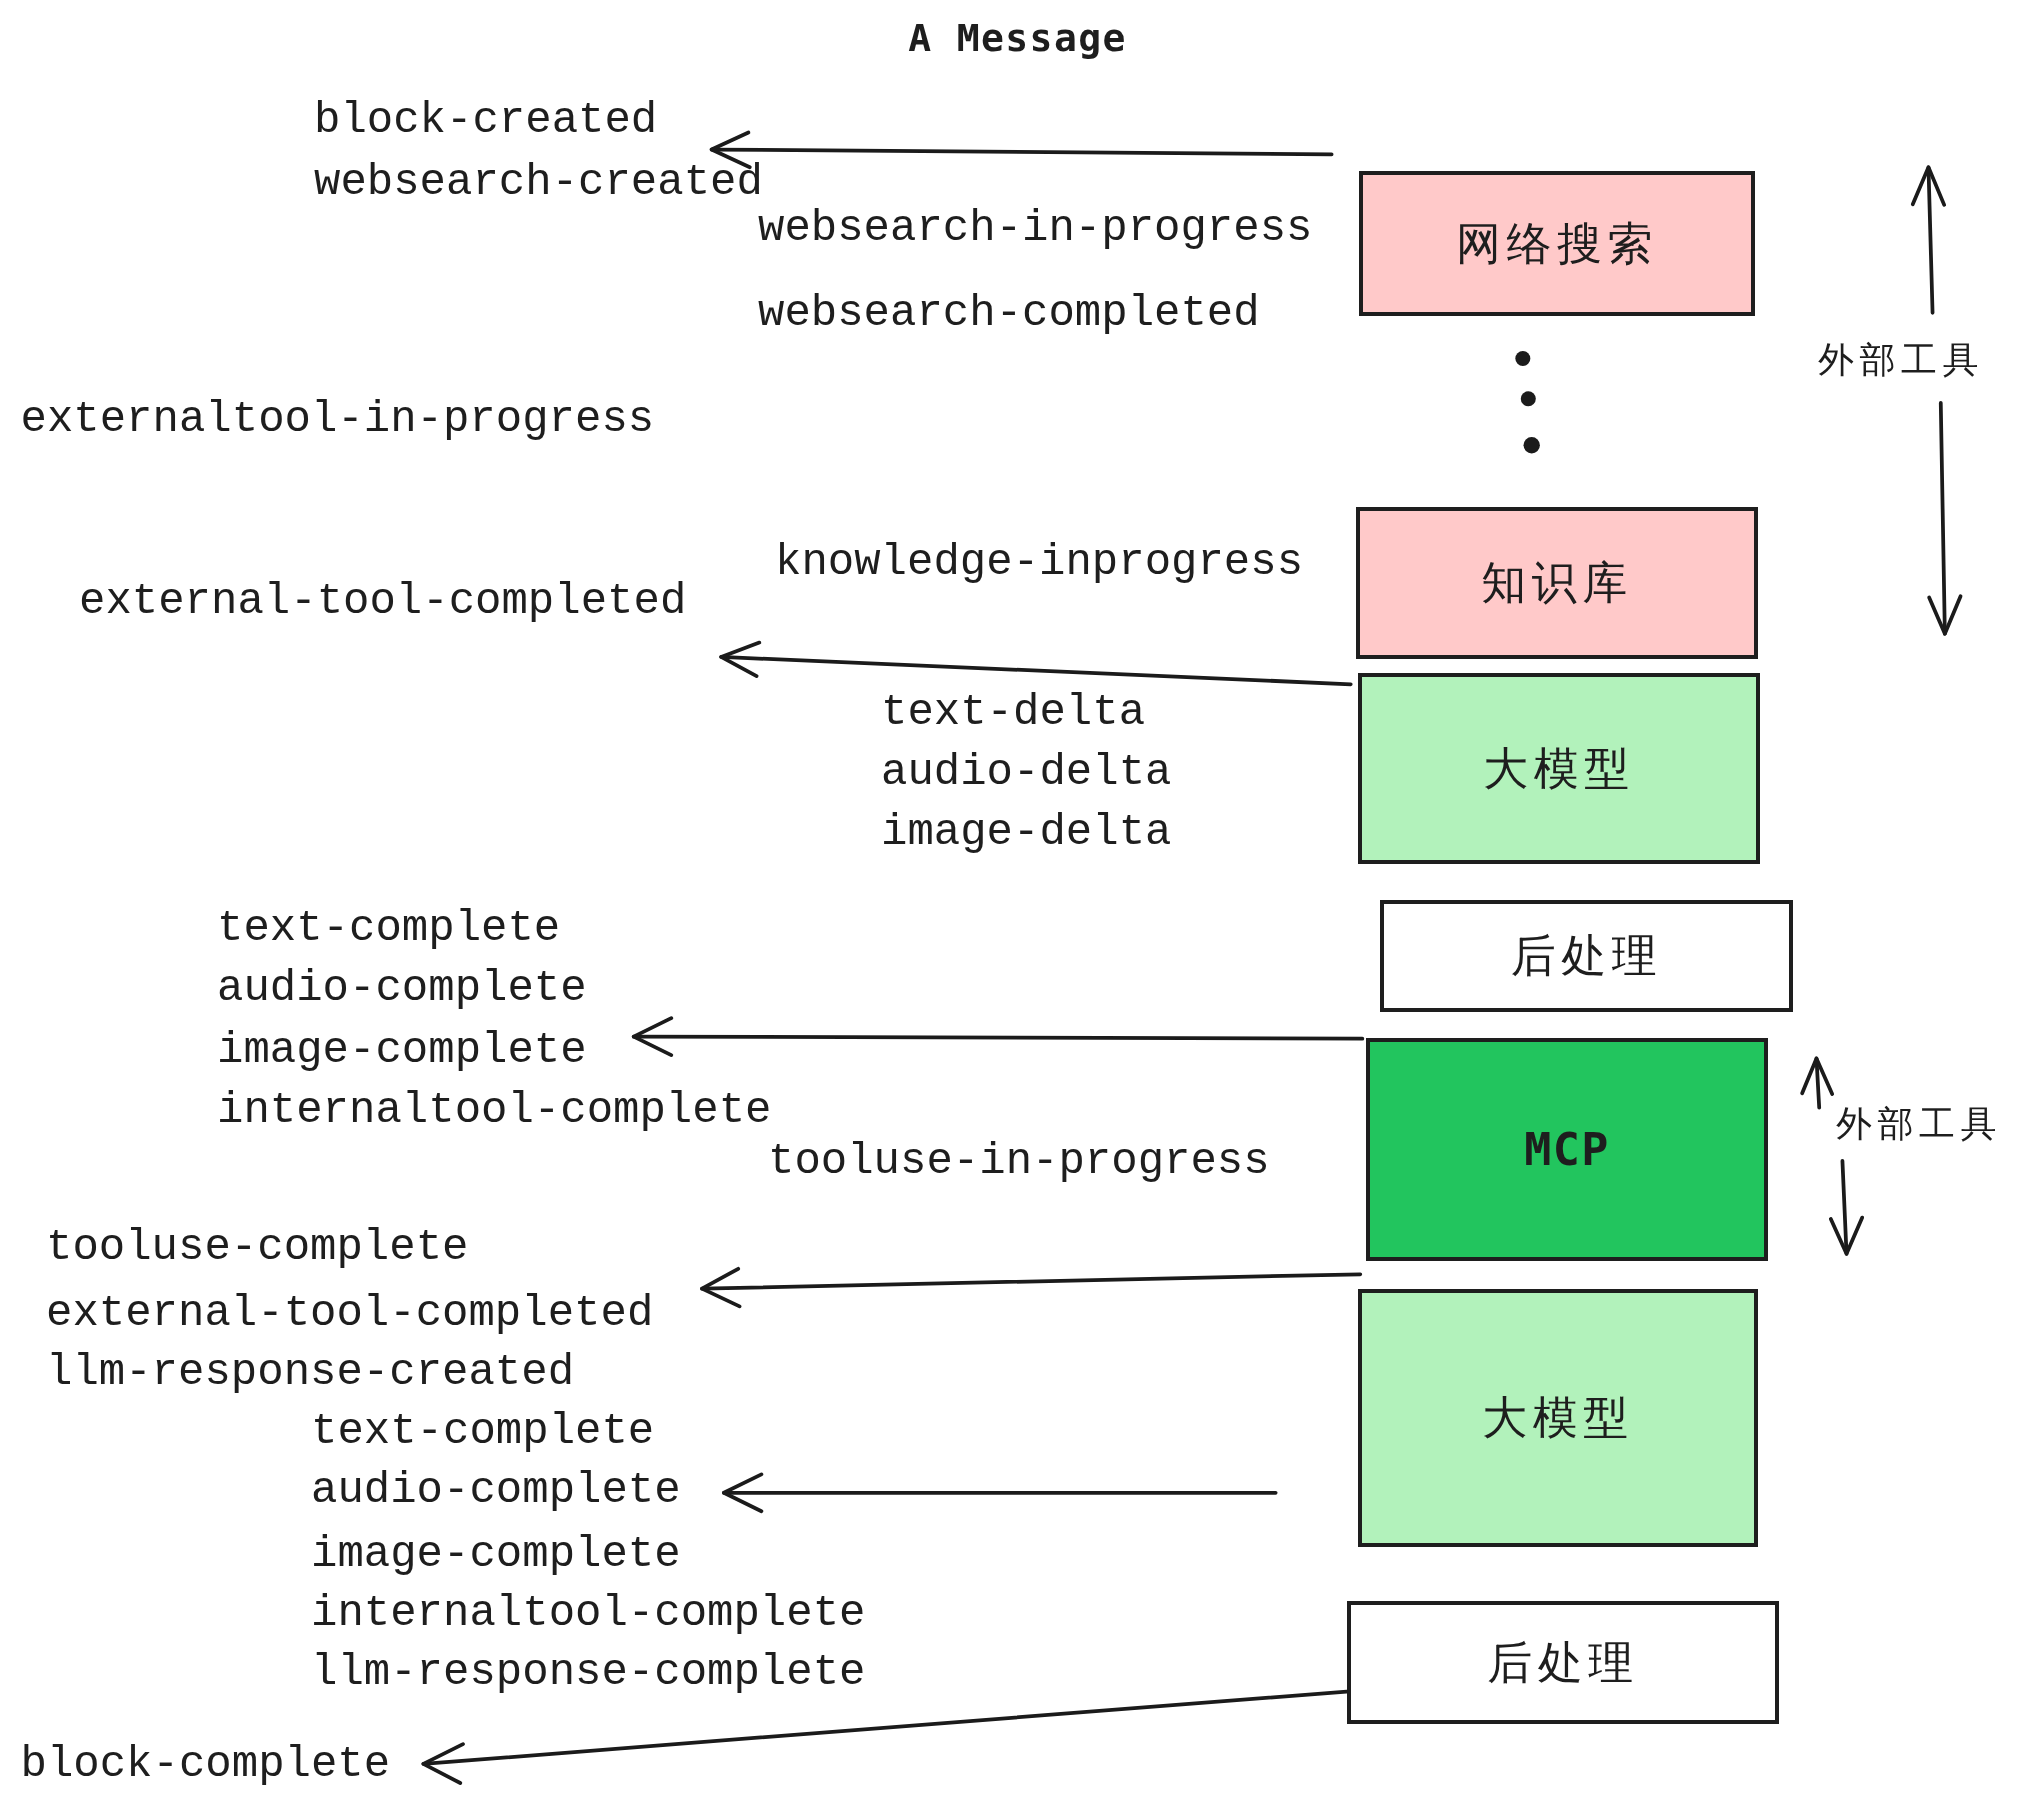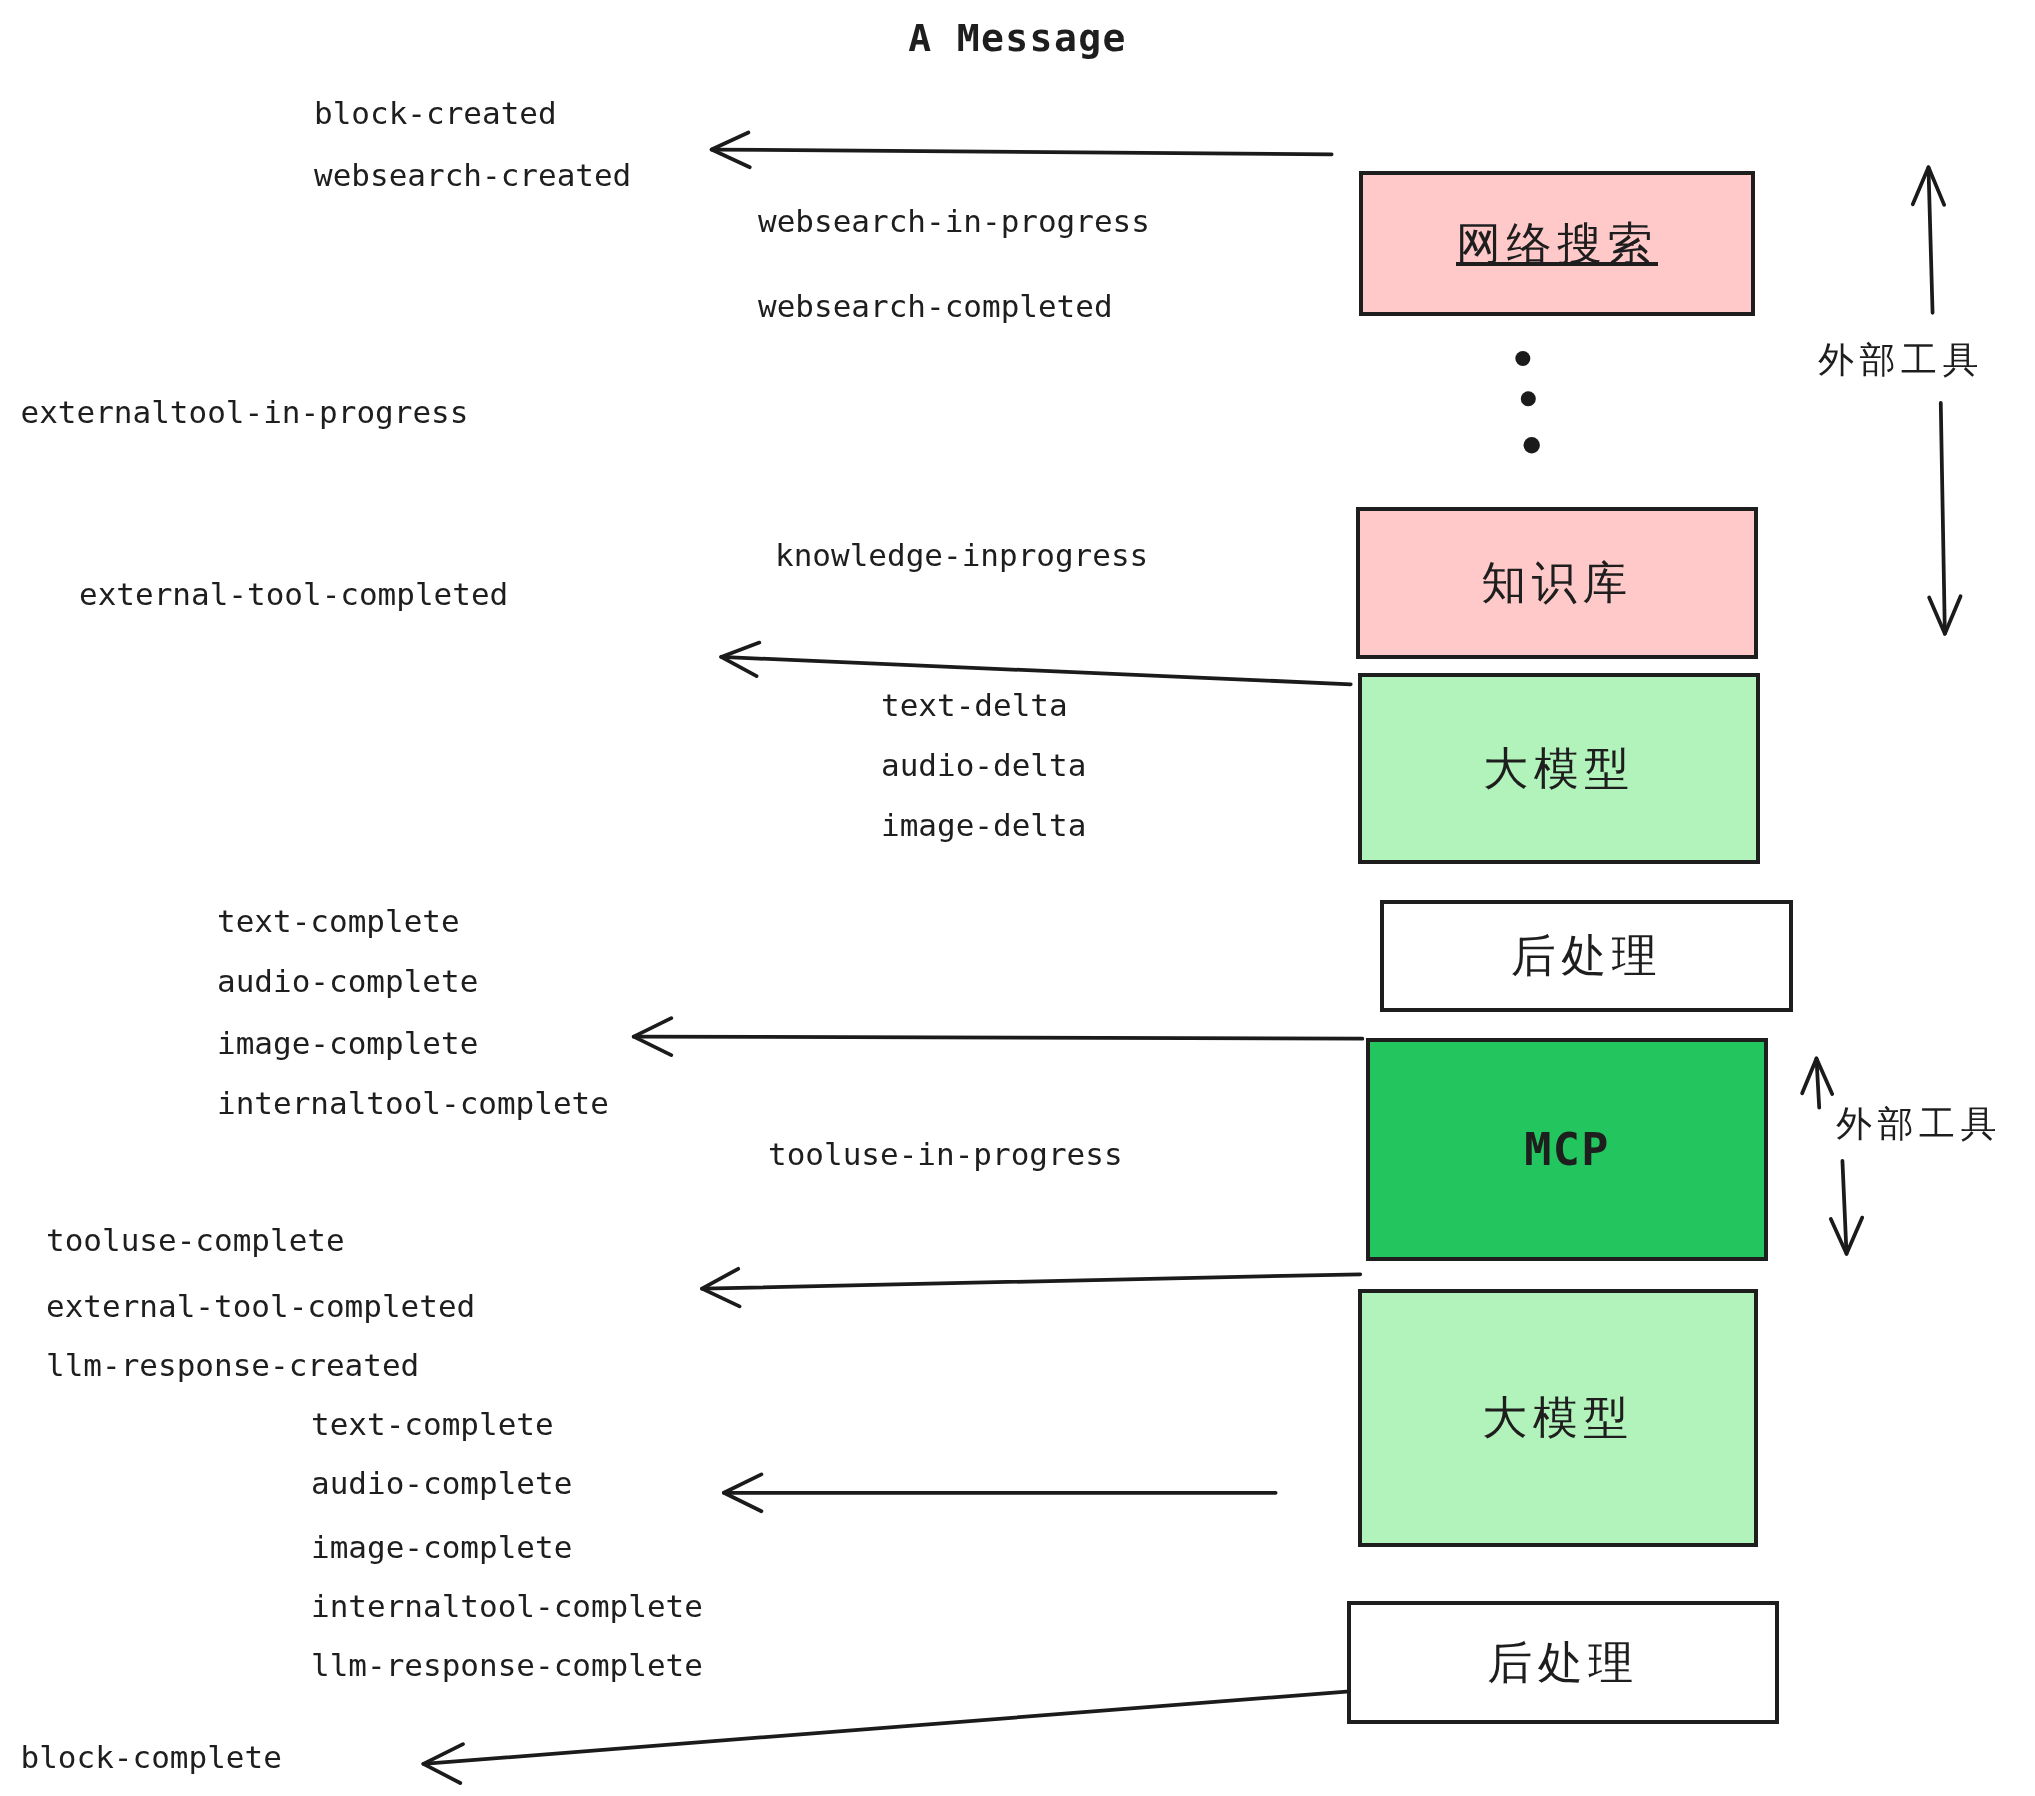--- a/index.html
+++ b/index.html
@@ -5,21 +5,21 @@
   html,body{margin:0;padding:0;background:#ffffff;}
   #canvas{
     position:relative;width:2035px;height:1796px;background:#ffffff;
     font-family:"DejaVu Sans Mono","Liberation Mono",monospace;
     color:#1e1e1e;overflow:hidden;
   }
   .title{
     position:absolute;top:16.4px;left:0;width:100%;text-align:center;
     font-size:38px;font-weight:bold;letter-spacing:1.4px;
   }
-  .ev{position:absolute;font-size:31px;white-space:nowrap;line-height:1.1;}
+  .ev{position:absolute;font-size:44px;white-space:nowrap;line-height:1.1;font-family:Liberation Mono, monospace;}
   .box{
     position:absolute;border:4.1px solid #1e1e1e;box-sizing:border-box;
     display:flex;align-items:center;justify-content:center;
   }
   .cn{
     font-family:"DejaVu Sans","Liberation Sans",sans-serif;
     font-size:45px;letter-spacing:5.5px;white-space:nowrap;
   }
   .mcp-label{font-size:45px;font-weight:bold;letter-spacing:1.4px;}
   .side-cn{
@@ -58,21 +58,21 @@
   <div class="ev" style="left:46px;top:1223px">tooluse-complete</div>
   <div class="ev" style="left:46px;top:1289px">external-tool-completed</div>
   <div class="ev" style="left:46px;top:1348px">llm-response-created</div>
   <div class="ev" style="left:311px;top:1407px">text-complete</div>
   <div class="ev" style="left:311px;top:1466px">audio-complete</div>
   <div class="ev" style="left:311px;top:1530px">image-complete</div>
   <div class="ev" style="left:311px;top:1589px">internaltool-complete</div>
   <div class="ev" style="left:311px;top:1648px">llm-response-complete</div>
   <div class="ev" style="left:20.5px;top:1740px">block-complete</div>
 
-  <div class="box" style="left: 1359px; top: 171px; width: 396px; height: 145px; background: rgb(255, 201, 201); text-decoration: underline;">
+  <div class="box" style="left: 1359px; top: 171px; width: 396px; height: 145px; background: rgb(255, 201, 201);">
     <span class="cn">网络搜索</span>
   </div>
 
   <div class="box" style="left: 1356px; top: 507px; width: 402px; height: 152px; background: rgb(255, 201, 201); text-align: right;">
     <span class="cn">知识库</span>
   </div>
 
   <div class="box" style="left: 1358px; top: 673px; width: 402px; height: 191px; background: rgb(178, 242, 187);">
     <span class="cn">大模型</span>
   </div>

